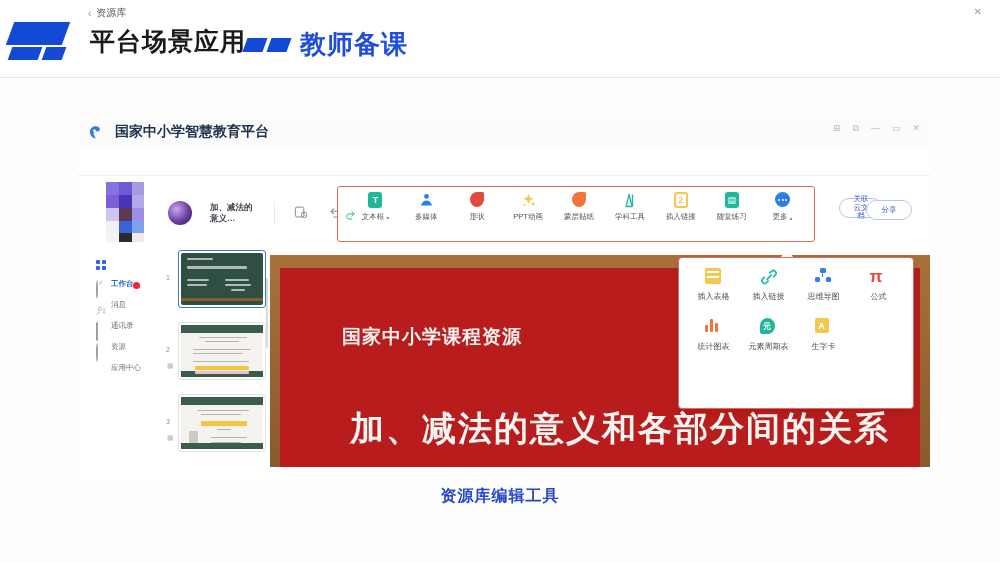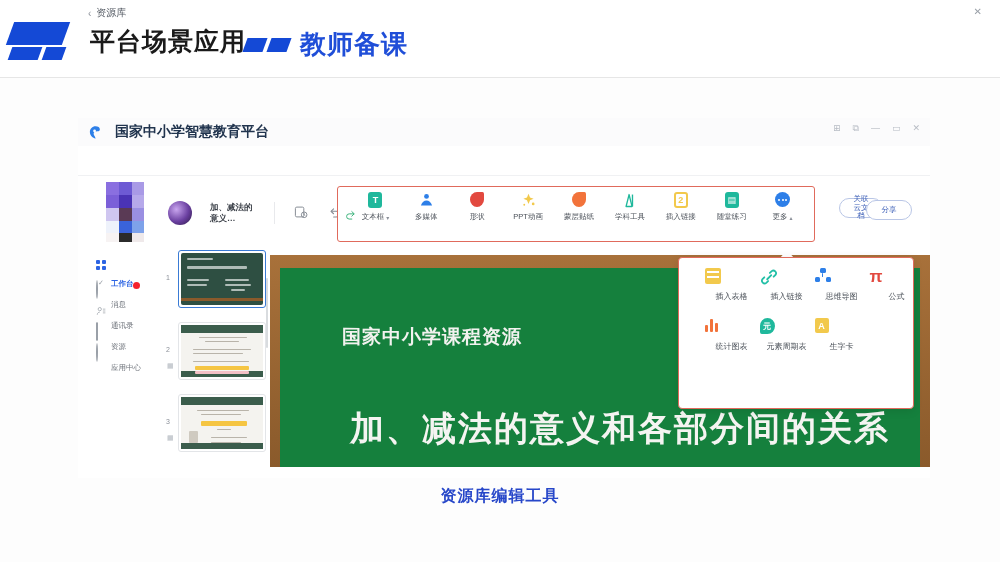--- a/index.html
+++ b/index.html
@@ -113,35 +113,35 @@
   .tc-ft { position: absolute; left: 0; right: 0; bottom: 0; height: 6px; background: #3b5d4c; }
   .tc-tx { position: absolute; background: #b9b4aa; height: 1.4px; border-radius: 1px; }
   .tc-yel { position: absolute; background: #f5c542; height: 4px; border-radius: 1px; }
   .tc-pink { position: absolute; background: #f3c0c6; height: 2.5px; border-radius: 1px; }
   .scroll-tk { position: absolute; left: 100px; top: 28px; width: 2px; height: 70px; background: #d9dcdf; border-radius: 2px; }
 
   
   .slide { position: absolute; left: 270px; top: 255px; width: 660px; height: 212px; background: #8a5a2b; overflow: hidden; }
   .slide-frame { position: absolute; inset: 0; background:
      linear-gradient(180deg,#a8713a,#8a5a2b); }
-  .slide-board { position: absolute; left: 10px; top: 13px; right: 10px; bottom: 0; background: #15803d; }
+  .slide-board { position: absolute; left: 10px; top: 13px; right: 10px; bottom: 0; background: #b91c1c; }
   .board-t1 { position: absolute; left: 62px; top: 56px; font-size: 19px; font-weight: 700; color: #f2f2ef; letter-spacing: 1px; }
   .board-t2 { position: absolute; left: 70px; top: 138px; font-size: 34px; font-weight: 700; color: #f4f4f1; letter-spacing: 2px; white-space: nowrap; }
 
   
   .dd-hl {
     position: absolute; left: 678px; top: 257px; width: 236px; height: 152px;
     border: 1.5px solid #e06a5c; border-radius: 4px; background: #ffffff; box-shadow: 0 2px 10px rgba(0,0,0,.10);
   }
   .dd-caret { position: absolute; left: 780px; top: 250px; width: 14px; height: 8px;
     background: #ffffff; clip-path: polygon(50% 0, 100% 100%, 0 100%); }
   .dd-grid { position: absolute; left: 686px; top: 268px; width: 220px; display: flex; flex-wrap: wrap; }
   .dd-item { width: 55px; display: flex; flex-direction: column; align-items: center; gap: 5px; margin-bottom: 16px; }
   .dd-ic { width: 18px; height: 18px; position: relative; }
-  .dd-lb { font-size: 8px; color: #4c525a; white-space: nowrap; padding-left: 36px; }
+  .dd-lb { font-size: 8px; color: #4c525a; white-space: nowrap; }
 
   .ic-tbl { width: 16px; height: 16px; border-radius: 2px; background: #f2c94c; position: relative; }
   .ic-tbl::before { content:""; position:absolute; left:2px; top:3px; width:12px; height:1.6px; background:#fff; }
   .ic-tbl::after { content:""; position:absolute; left:2px; top:8px; width:12px; height:1.6px; background:#fff; }
   .ic-mind { width: 16px; height: 14px; position: relative; }
   .ic-mind i { position: absolute; background: #2d7fe8; border-radius: 1.5px; }
   .ic-mind i:nth-child(1){left:5px;top:0;width:6px;height:5px}
   .ic-mind i:nth-child(2){left:0;top:9px;width:5px;height:5px}
   .ic-mind i:nth-child(3){left:11px;top:9px;width:5px;height:5px}
   .ic-mind i:nth-child(4){left:7.5px;top:5px;width:1px;height:4px}

